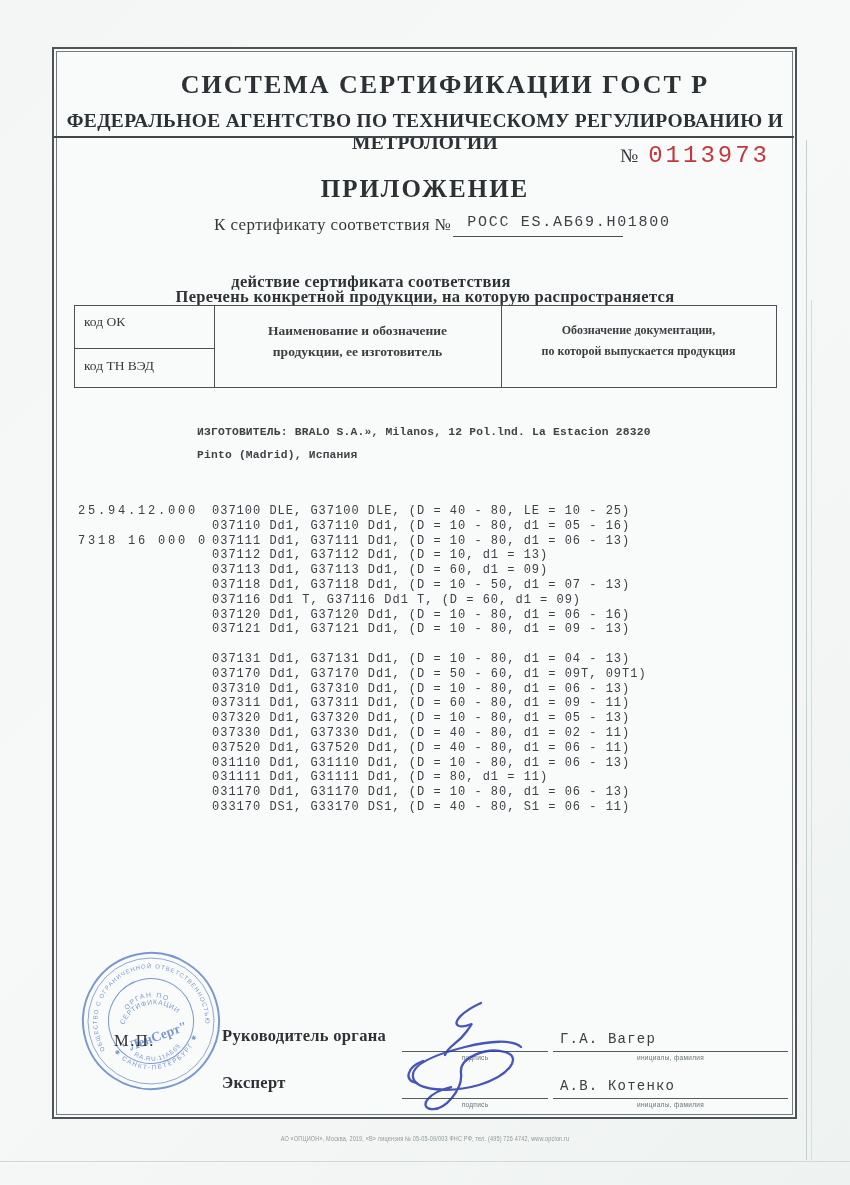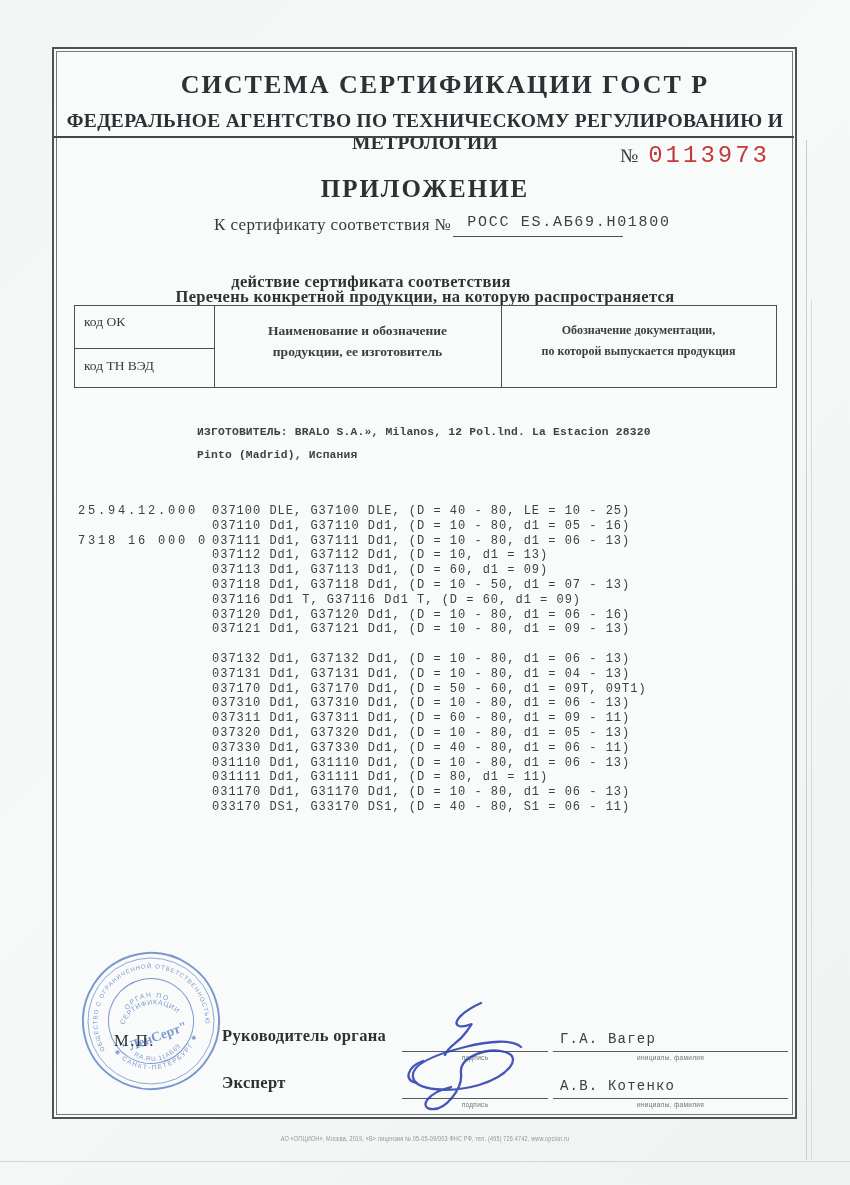--- a/index.html
+++ b/index.html
@@ -215,45 +215,45 @@
       </div>
       <div class="prod-row">
         <span class="prod-code"></span>
         <span class="prod-text">037121 Dd1, G37121 Dd1, (D = 10 - 80, d1 = 09 - 13)</span>
       </div>
       <div class="prod-row">
         <span class="prod-code"></span>
       </div>
       <div class="prod-row">
         <span class="prod-code"></span>
-        <span class="prod-text">037132 Dd1, G37132 Dd1, (D = 10 - 80, d1 = 06 - 13)</span>
-      </div>
-      <div class="prod-row">
-        <span class="prod-code"></span>
         <span class="prod-text">037131 Dd1, G37131 Dd1, (D = 10 - 80, d1 = 04 - 13)</span>
       </div>
       <div class="prod-row">
         <span class="prod-code"></span>
         <span class="prod-text">037170 Dd1, G37170 Dd1, (D = 50 - 60, d1 = 09T, 09T1)</span>
       </div>
       <div class="prod-row">
         <span class="prod-code"></span>
         <span class="prod-text">037310 Dd1, G37310 Dd1, (D = 10 - 80, d1 = 06 - 13)</span>
       </div>
       <div class="prod-row">
         <span class="prod-code"></span>
         <span class="prod-text">037311 Dd1, G37311 Dd1, (D = 60 - 80, d1 = 09 - 11)</span>
       </div>
       <div class="prod-row">
         <span class="prod-code"></span>
         <span class="prod-text">037320 Dd1, G37320 Dd1, (D = 10 - 80, d1 = 05 - 13)</span>
       </div>
       <div class="prod-row">
         <span class="prod-code"></span>
-        <span class="prod-text">037330 Dd1, G37330 Dd1, (D = 40 - 80, d1 = 06 - 11)</span>
+        <span class="prod-text">037330 Dd1, G37330 Dd1, (D = 40 - 80, d1 = 02 - 11)</span>
+      </div>
+      <div class="prod-row">
+        <span class="prod-code"></span>
+        <span class="prod-text">037520 Dd1, G37520 Dd1, (D = 40 - 80, d1 = 06 - 11)</span>
       </div>
       <div class="prod-row">
         <span class="prod-code"></span>
         <span class="prod-text">031110 Dd1, G31110 Dd1, (D = 10 - 80, d1 = 06 - 13)</span>
       </div>
       <div class="prod-row">
         <span class="prod-code"></span>
         <span class="prod-text">031111 Dd1, G31111 Dd1, (D = 80, d1 = 11)</span>
       </div>
       <div class="prod-row">

